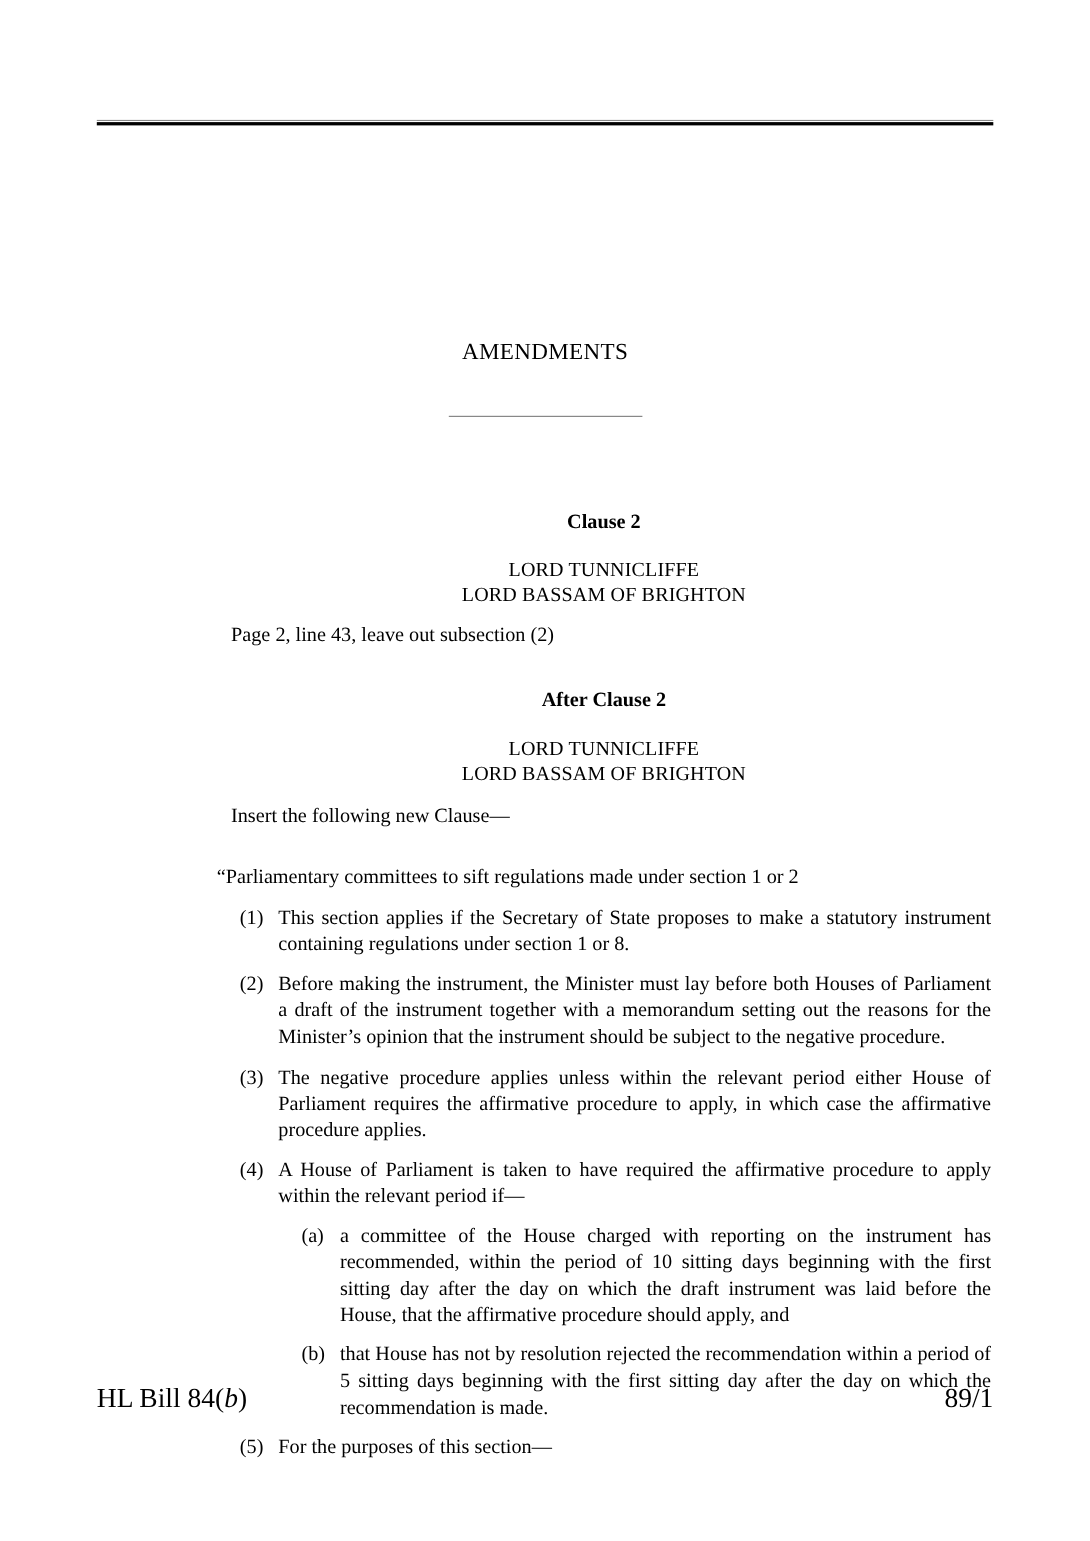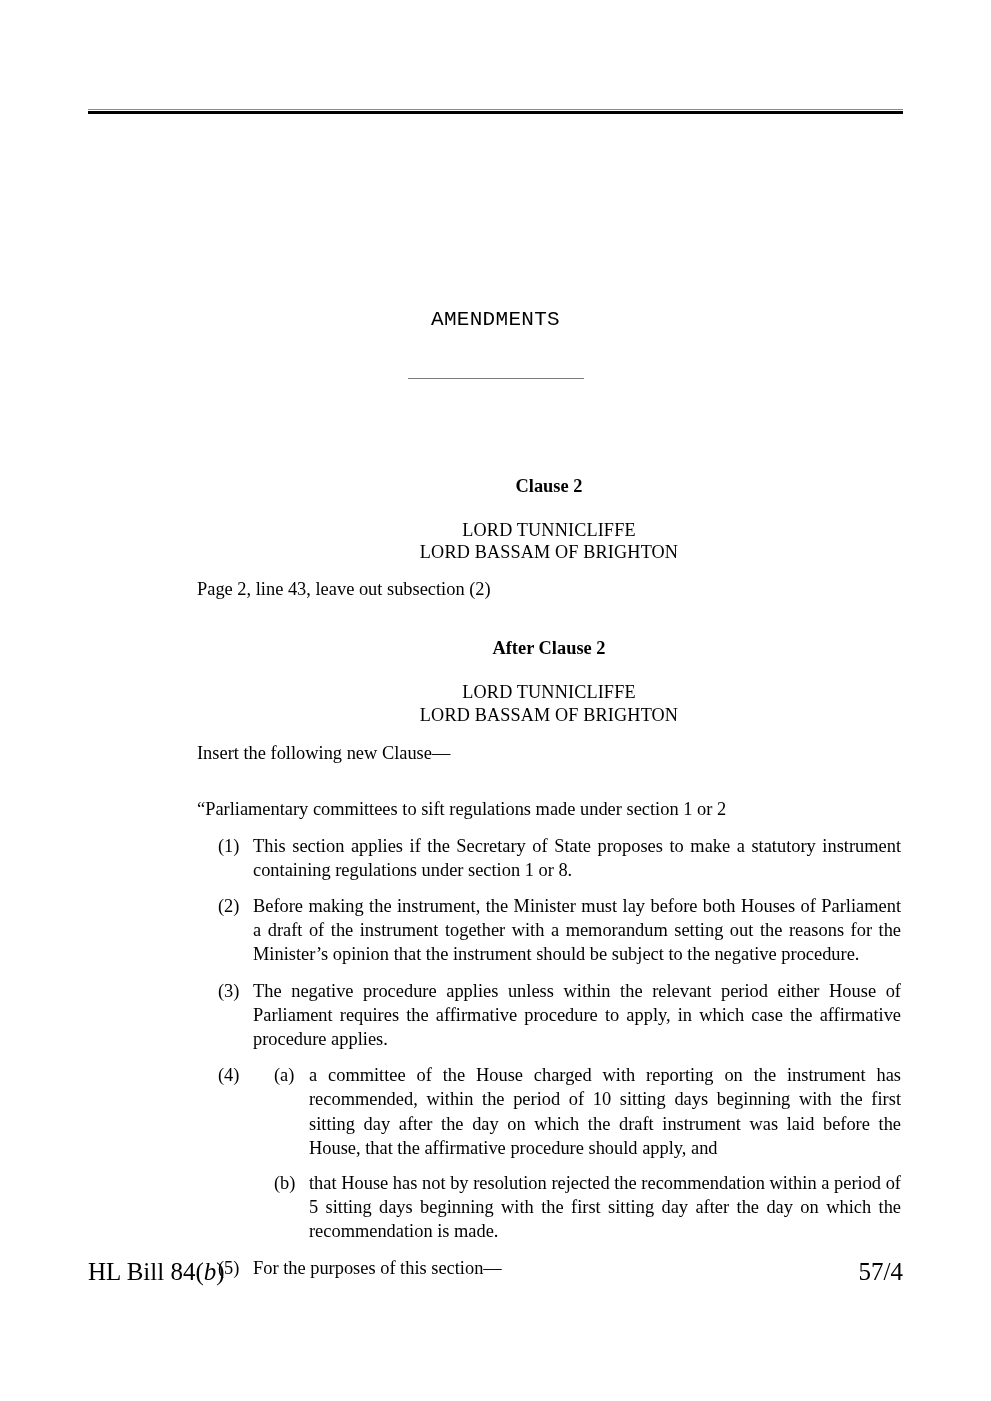--- a/index.html
+++ b/index.html
@@ -51,39 +51,38 @@
     left: 88px;
     top: 303px;
     width: 815px;
     text-align: center;
     font-size: 21px;
     line-height: 1.58;
   }
   .preamble .pre-line {
     display: block;
     letter-spacing: 0.3px;
-    font-family: Liberation Mono, monospace;
   }
   .divider-wrap {
     margin-top: 24px;
     text-align: center;
   }
   .divider {
     display: inline-block;
     width: 176px;
     height: 0;
     border-top: 1.4px solid #7c7c7c;
     vertical-align: middle;
   }
 
   
   .body-col {
     position: absolute;
     left: 197px;
-    top: 474px;
+    top: 462px;
     width: 704px;
     font-size: 18.4px;
   }
 
   .amendment-heading {
     text-align: center;
     font-weight: bold;
     font-size: 18.4px;
     margin: 0;
     padding-top: 2px;
@@ -96,20 +95,21 @@
   }
   .sponsors .sponsor {
     display: block;
     letter-spacing: 0.15px;
   }
   .amend-instruction {
     margin-top: 15px;
     font-size: 18.4px;
     line-height: 1.3;
     text-align: left;
+    margin-left: 13px;
   }
   .heading-gap-2 { margin-top: 34px; }
   .instruction-gap { margin-top: 16px; }
 
   .clause-title {
     margin-top: 32px;
     font-weight: normal;
     font-size: 18.4px;
     line-height: 1.3;
   }
@@ -210,20 +210,21 @@
         <span>Before making the instrument, the Minister must lay before both Houses of Parliament a draft of the instrument together with a memorandum setting out the reasons for the Minister’s opinion that the instrument should be subject to the negative procedure.</span>
       </div>
 
       <div class="para">
         <span class="num">(3)</span>
         <span>The negative procedure applies unless within the relevant period either House of Parliament requires the affirmative procedure to apply, in which case the affirmative procedure applies.</span>
       </div>
 
       <div class="para">
         <span class="num">(4)</span>
+        <span>A House of Parliament is taken to have required the affirmative procedure to apply within the relevant period if—</span>
       </div>
 
       <div class="subpara">
         <span class="num">(a)</span>
         <span>a committee of the House charged with reporting on the instrument has recommended, within the period of 10 sitting days beginning with the first sitting day after the day on which the draft instrument was laid before the House, that the affirmative procedure should apply, and</span>
       </div>
 
       <div class="subpara">
         <span class="num">(b)</span>
         <span>that House has not by resolution rejected the recommendation within a period of 5 sitting days beginning with the first sitting day after the day on which the recommendation is made.</span>
@@ -232,16 +233,16 @@
       <div class="para no-justify">
         <span class="num">(5)</span>
         <span>For the purposes of this section—</span>
       </div>
 
     </div>
   </div>
 
   <div class="footer">
     <div><span>HL Bill 84(</span><span class="ital">b</span><span>)</span></div>
-    <div>57/4</div>
+    <div>89/1</div>
   </div>
 
 </div>
 
 </body></html>

